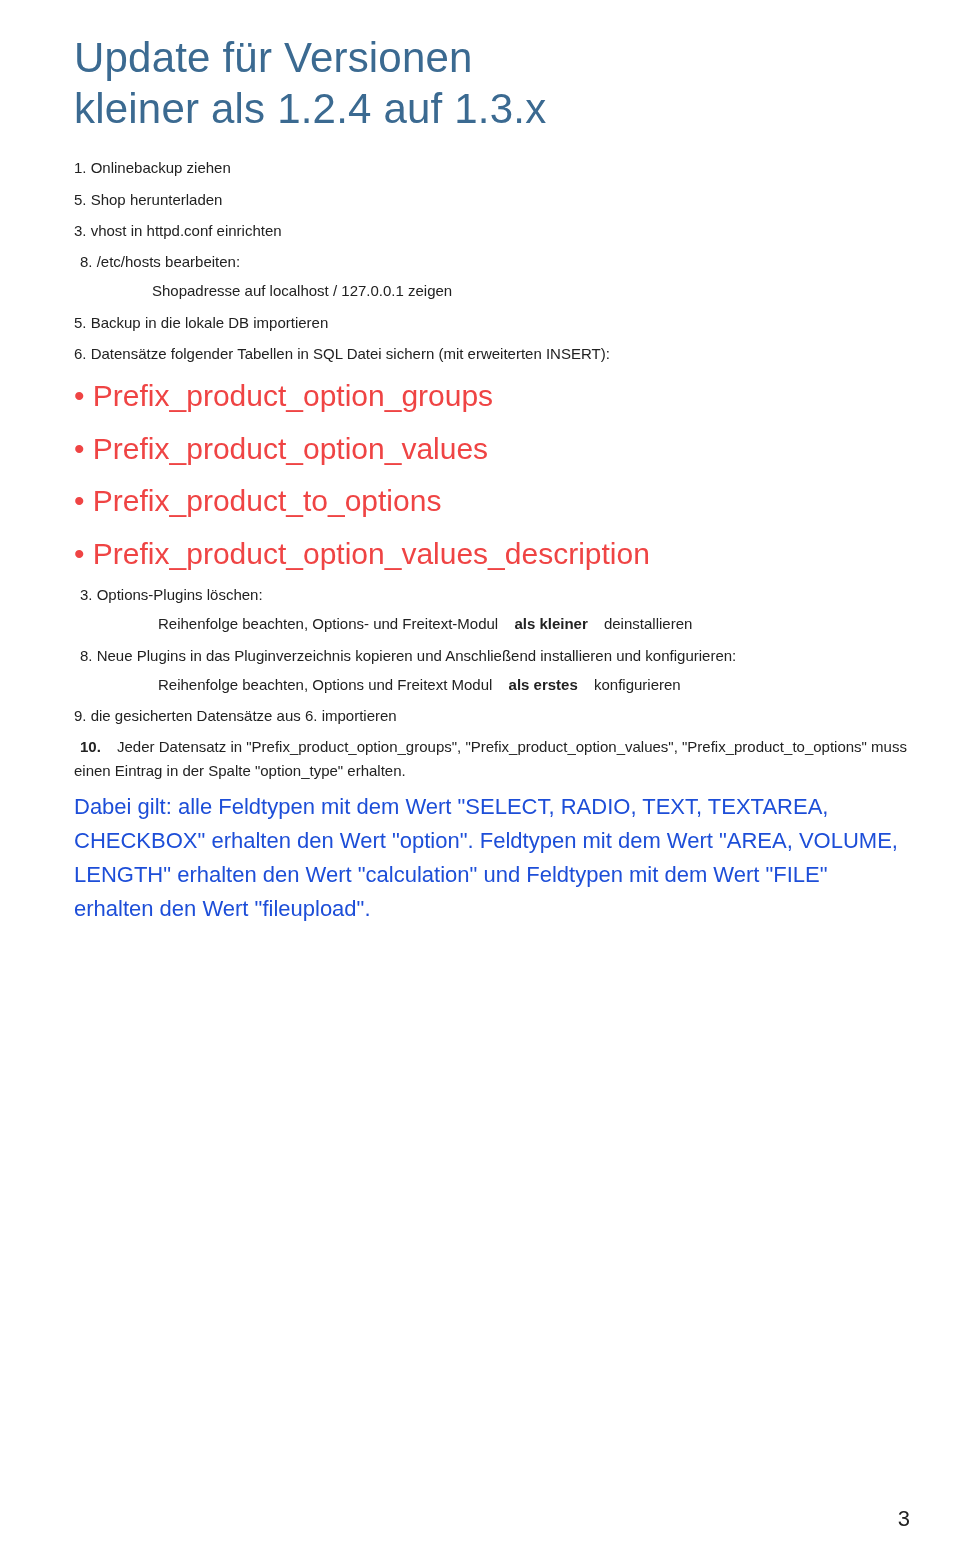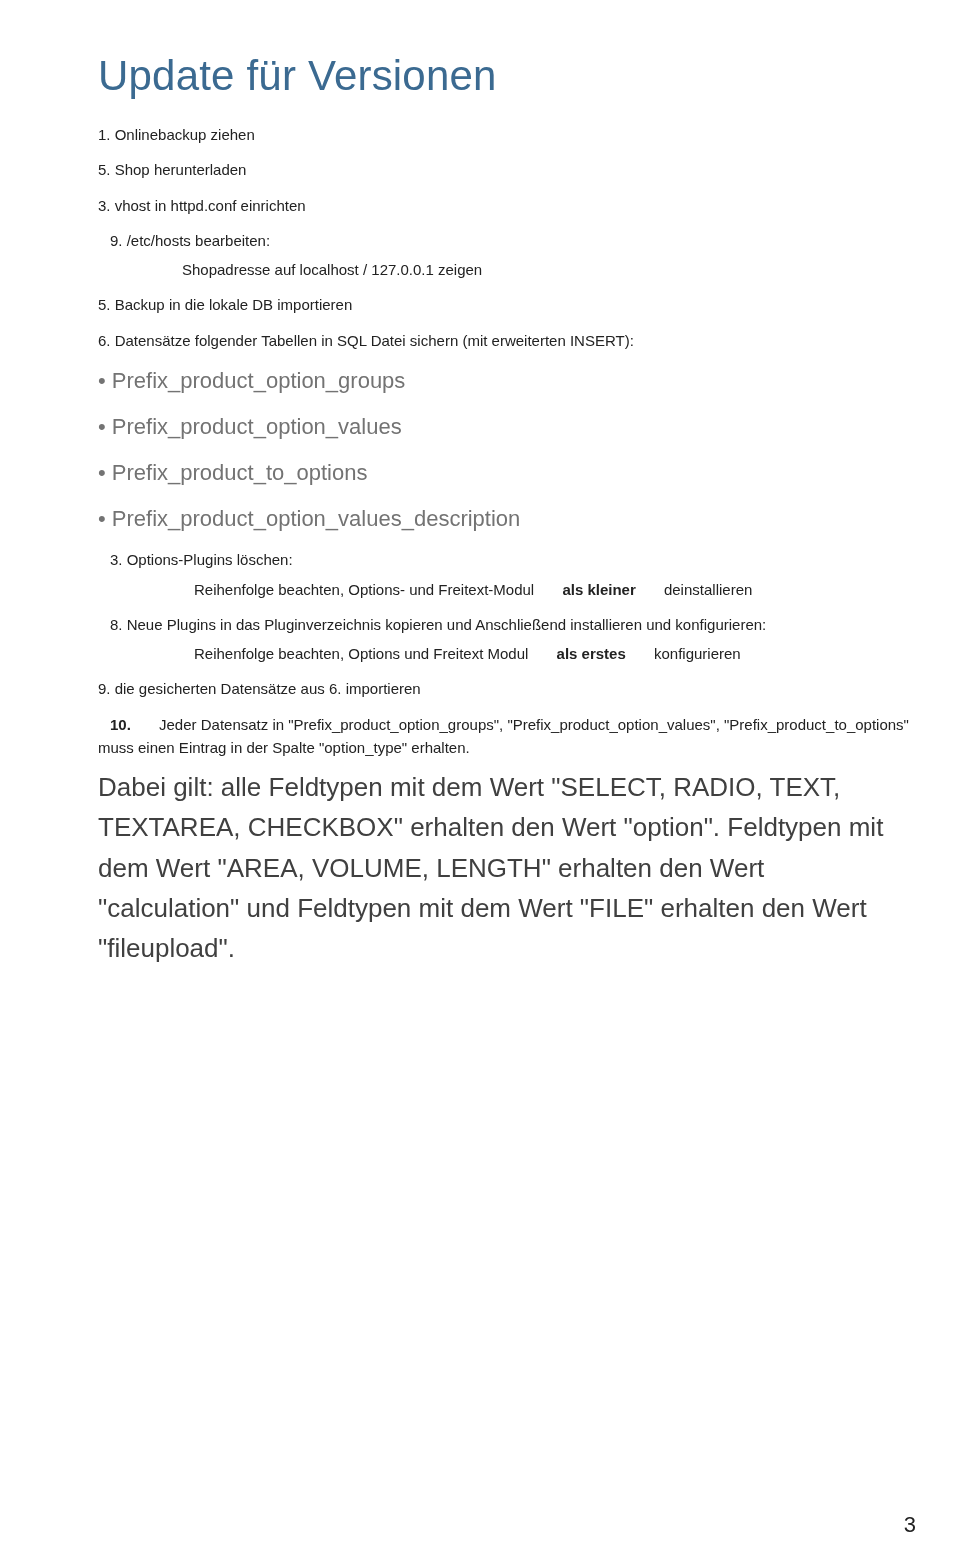--- a/index.html
+++ b/index.html
@@ -1,43 +1,44 @@
 <!DOCTYPE html>
 <html><head>
 <meta charset="utf-8">
 <style>
-  * { box-sizing: border-box; margin: 12px; padding: 0; }
+  * { box-sizing: border-box; margin: 6px; padding: 0; }
   html, body { width: 960px; background: #fff; font-family: "Helvetica Neue", Helvetica, Arial, sans-serif; }
   body { padding: 14px 50px 0 50px; min-height: 1548px; position: relative; }
   .title { font-size: 42px; font-weight: 300; color: #3b6a91; line-height: 1.22; letter-spacing: 0.2px; margin-bottom: 22px; }
   .steps { margin-top: 4px; }
   .step { font-size: 15px; color: #222; line-height: 1.55; margin-bottom: 8px; }
   .step .indent { padding-left: 72px; display: block; margin-top: 6px; margin-bottom: 6px; }
   .bullets { margin-left: 0; padding-left: 0; list-style: none; margin-top: 6px; margin-bottom: 6px; }
-  .bullets li { font-size: 22px; color: #737373; line-height: 1.55; margin-bottom: 6px; }
+  .bullets li { font-size: 30px; color: #ef4444; line-height: 1.55; margin-bottom: 6px; }
   .bullets li::before { content: "• "; }
   .bold { font-weight: 700; }
-  .para { font-size: 26px; color: #404040; line-height: 1.55; margin-bottom: 10px; margin-top: 6px; }
+  .para { font-size: 22px; color: #1d4ed8; line-height: 1.55; margin-bottom: 10px; margin-top: 6px; }
   .page-no { position: absolute; bottom: 22px; right: 56px; font-size: 22px; color: #222; }
 </style>
 </head>
 <body>
 
 <h1 class="title">
   <span>Update für Versionen</span><br>
+  <span>kleiner als 1.2.4 auf 1.3.x</span>
 </h1>
 
 <div class="steps">
 
   <div class="step">1. Onlinebackup ziehen</div>
   <div class="step">5. Shop herunterladen</div>
   <div class="step">3. vhost in httpd.conf einrichten</div>
 
   <div class="step">
-    <span>9. /etc/hosts bearbeiten:</span>
+    <span>8. /etc/hosts bearbeiten:</span>
     <span class="indent">Shopadresse auf localhost / 127.0.0.1 zeigen</span>
   </div>
 
   <div class="step">5. Backup in die lokale DB importieren</div>
 
   <div class="step">6. Datensätze folgender Tabellen in SQL Datei sichern (mit erweiterten INSERT):</div>
   <ul class="bullets">
     <li>Prefix_product_option_groups</li>
     <li>Prefix_product_option_values</li>
     <li>Prefix_product_to_options</li>

